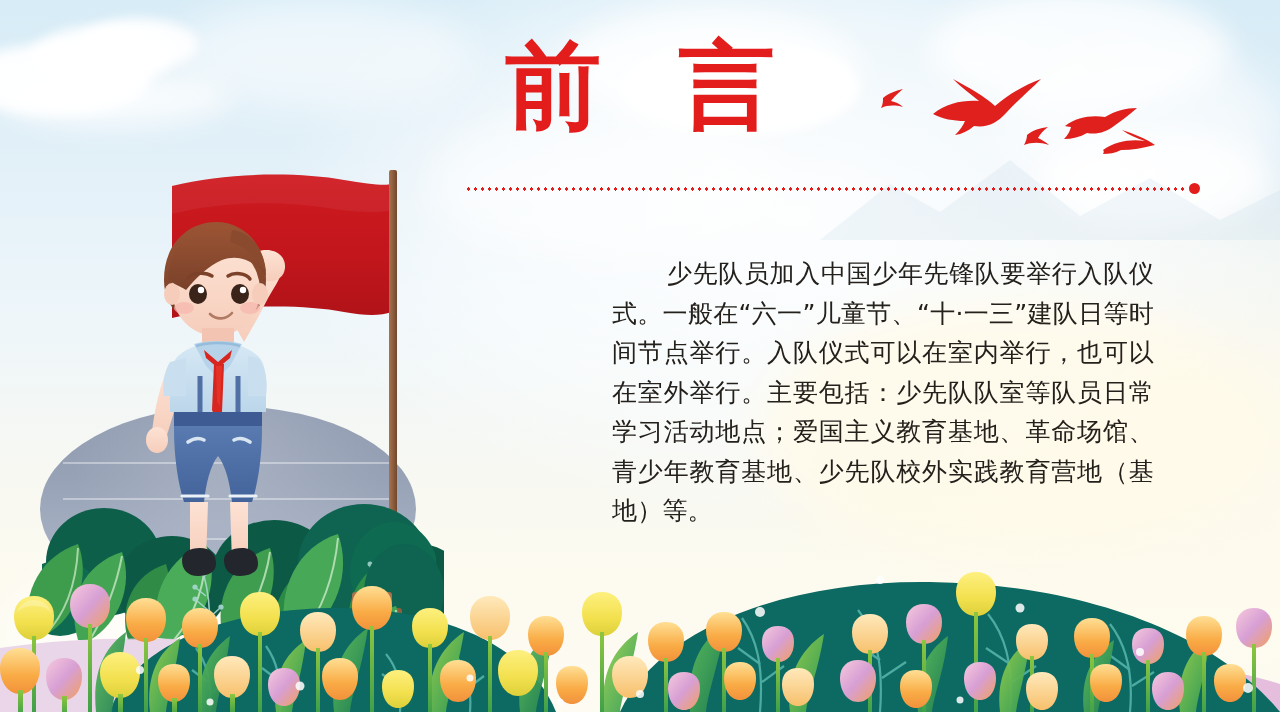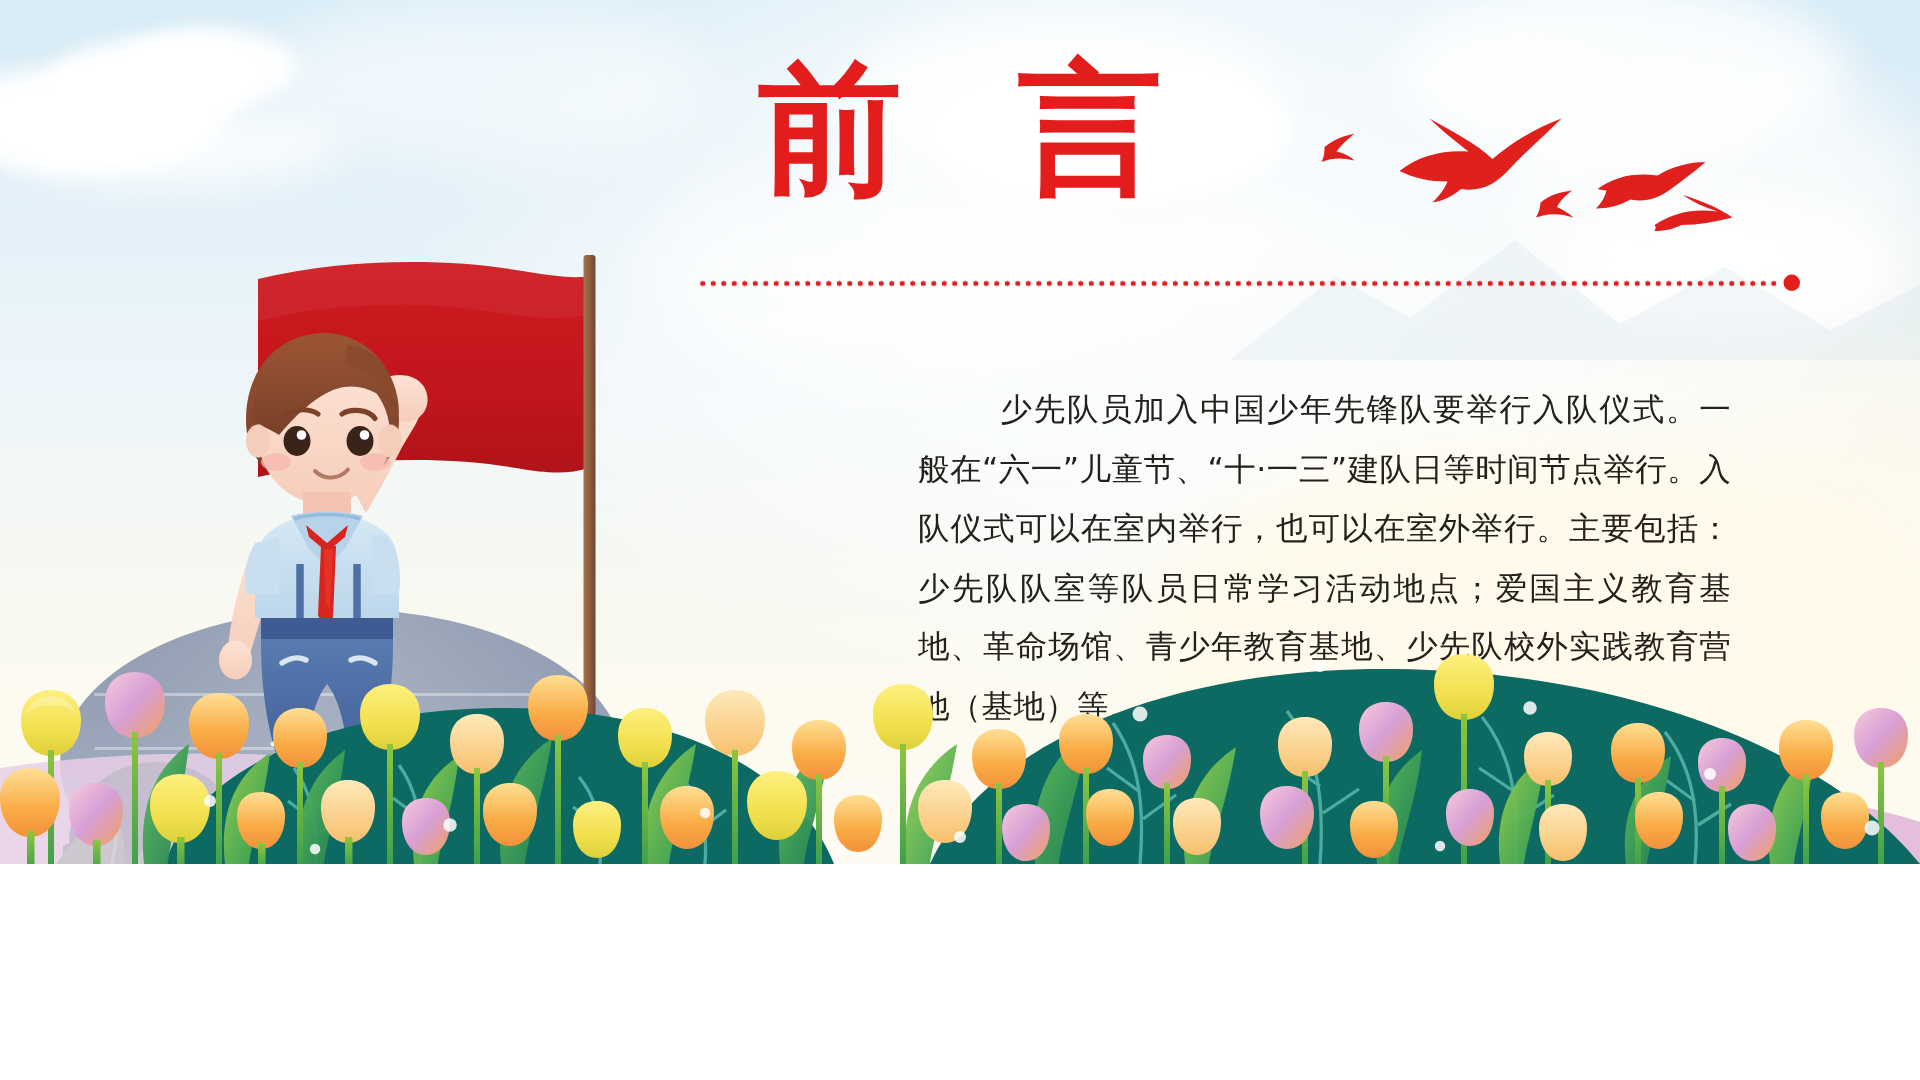--- a/index.html
+++ b/index.html
@@ -3,21 +3,21 @@
 <meta charset="utf-8">
 <title>前言</title>
 <style>
   html,body{margin:0;padding:0;}
   body{
     width:1280px;height:720px;overflow:hidden;
     font-family:"Liberation Sans","DejaVu Sans",sans-serif;
     background:#ffffff;
   }
   .slide{
-    position:relative;width:1280px;height:576px;overflow:hidden;
+    position:relative;width:1280px;height:712px;overflow:hidden;
     background:
       radial-gradient(ellipse 720px 430px at 62% 30%, rgba(255,255,255,0.92) 0%, rgba(255,255,255,0.55) 45%, rgba(255,255,255,0) 72%),
       radial-gradient(ellipse 620px 360px at 95% 62%, rgba(255,250,236,0.95) 0%, rgba(255,250,236,0.35) 55%, rgba(255,250,236,0) 80%),
       linear-gradient(180deg,#d7ecf7 0%, #e2f0f8 22%, #eef6fa 45%, #f7f8f2 66%, #fdfbf0 82%, #fdfbf2 100%);
   }
 
   
   .cloud{position:absolute;background:rgba(255,255,255,0.95);border-radius:50%;filter:blur(6px);}
   .cloud.soft{filter:blur(14px);background:rgba(255,255,255,0.78);}
   .cloud.faint{filter:blur(20px);background:rgba(255,255,255,0.55);}
@@ -41,21 +41,21 @@
     position:absolute;left:0;top:4px;width:722px;height:4px;
     background-image:radial-gradient(circle, #e31c1c 0 1.6px, rgba(0,0,0,0) 1.8px);
     background-size:7px 4px;background-repeat:repeat-x;background-position:0 50%;
   }
   .rule-dot{position:absolute;right:0;top:0;width:11px;height:11px;border-radius:50%;background:#e31c1c;}
 
   
   .body-copy{
     position:absolute;left:612px;top:254px;width:542px;
     font-family:"DejaVu Sans","Liberation Sans",sans-serif;
-    font-size:21px;line-height:39.5px;color:#24201c;
+    font-size:25px;line-height:39.5px;color:#24201c;
     text-align:justify;text-align-last:left;
     text-indent:55px;
     letter-spacing:0.2px;
     z-index:6;
   }
 
   
   .illus{
     position:absolute;left:18px;top:138px;width:412px;height:482px;z-index:5;
   }

